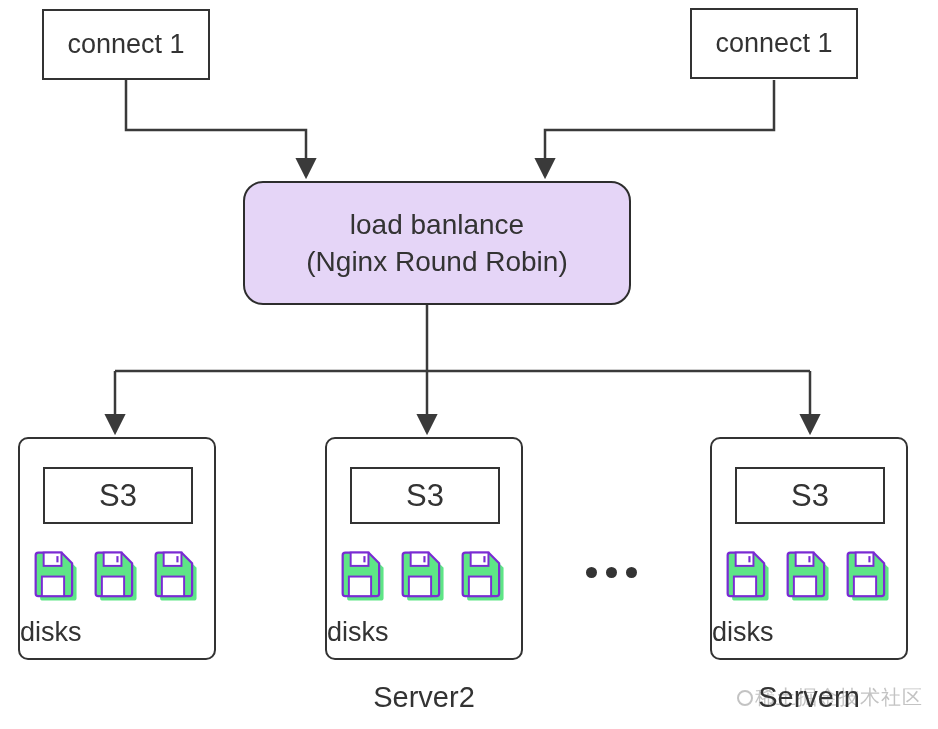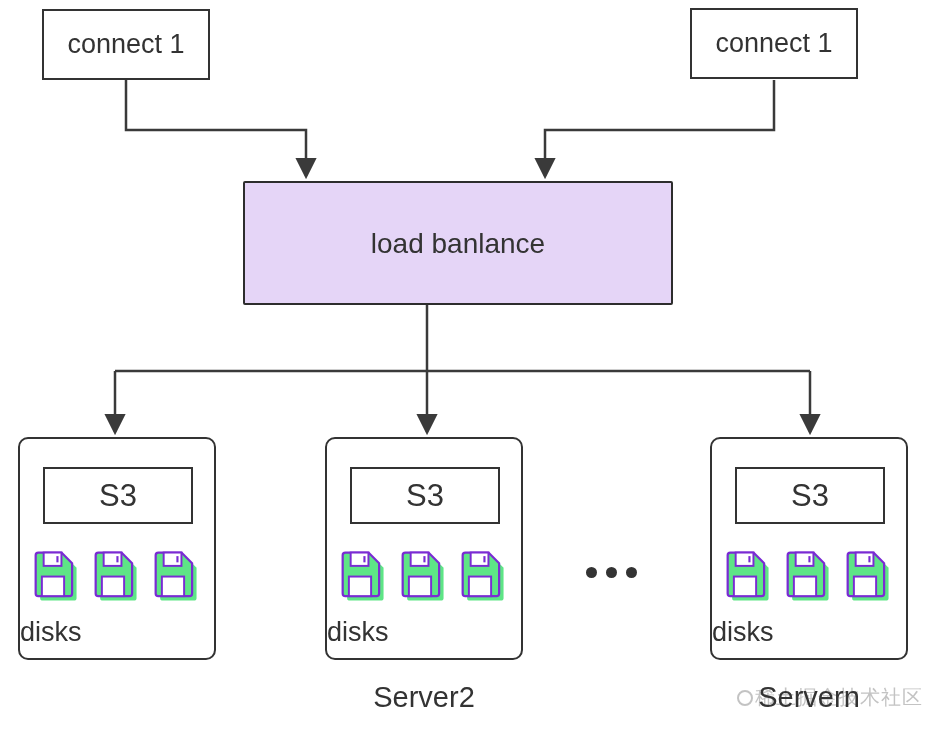--- a/index.html
+++ b/index.html
@@ -36,24 +36,24 @@
   .client-box {
     width: 168px;
     height: 71px;
     font-size: 27px;
     justify-content: center;
   }
   #client1 { left: 42px; top: 9px; }
   #client2 { left: 690px; top: 8px; }
   .lb-box {
     left: 243px; top: 181px;
-    width: 430px; height: 124px;
+    width: 388px; height: 124px;
     background: #e5d5f7;
     border-color: #2d2d2d;
-    border-radius: 2px;
+    border-radius: 20px;
     flex-direction: column;
     font-size: 28px;
     line-height: 37px;
   }
   .server-box {
     top: 437px;
     width: 198px;
     height: 223px;
     border-radius: 10px;
     display: block;
@@ -156,20 +156,21 @@
 
   <div id="client1" class="node client-box">
     <span>connect 1</span>
   </div>
   <div id="client2" class="node client-box">
     <span>connect 1</span>
   </div>
 
   <div class="node lb-box">
     <div>load banlance</div>
+    <div>(Nginx Round Robin)</div>
   </div>
 
   <div id="server1" class="node server-box">
     <div class="s3-box">
       <span>S3</span>
     </div>
     <div class="disk-row">
       <svg class="floppy" width="48" height="56" viewBox="0 0 54 61">
         <path d="M8,11 Q8,8 11,8 H37 L49,20 V54 Q49,57 46,57 H11 Q8,57 8,54 Z" fill="#5ee586"></path>
         <path d="M3,6 Q3,3 6,3 H32 L44,15 V49 Q44,52 41,52 H6 Q3,52 3,49 Z" fill="#5ee586" stroke="#7a2bd3" stroke-width="2.5" stroke-linejoin="round"></path>

